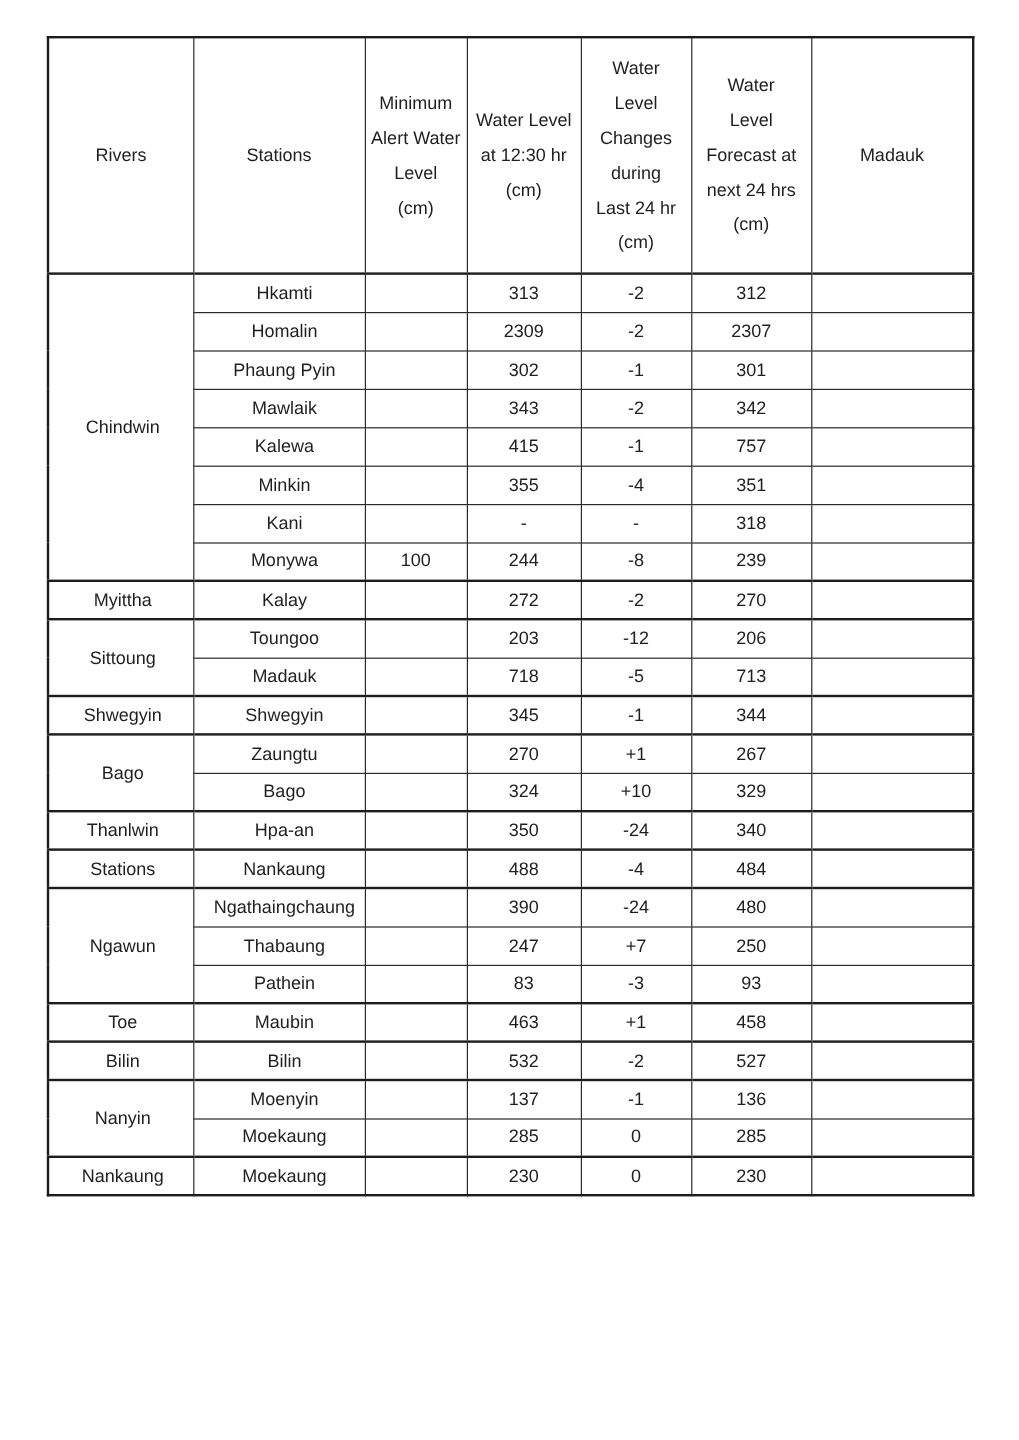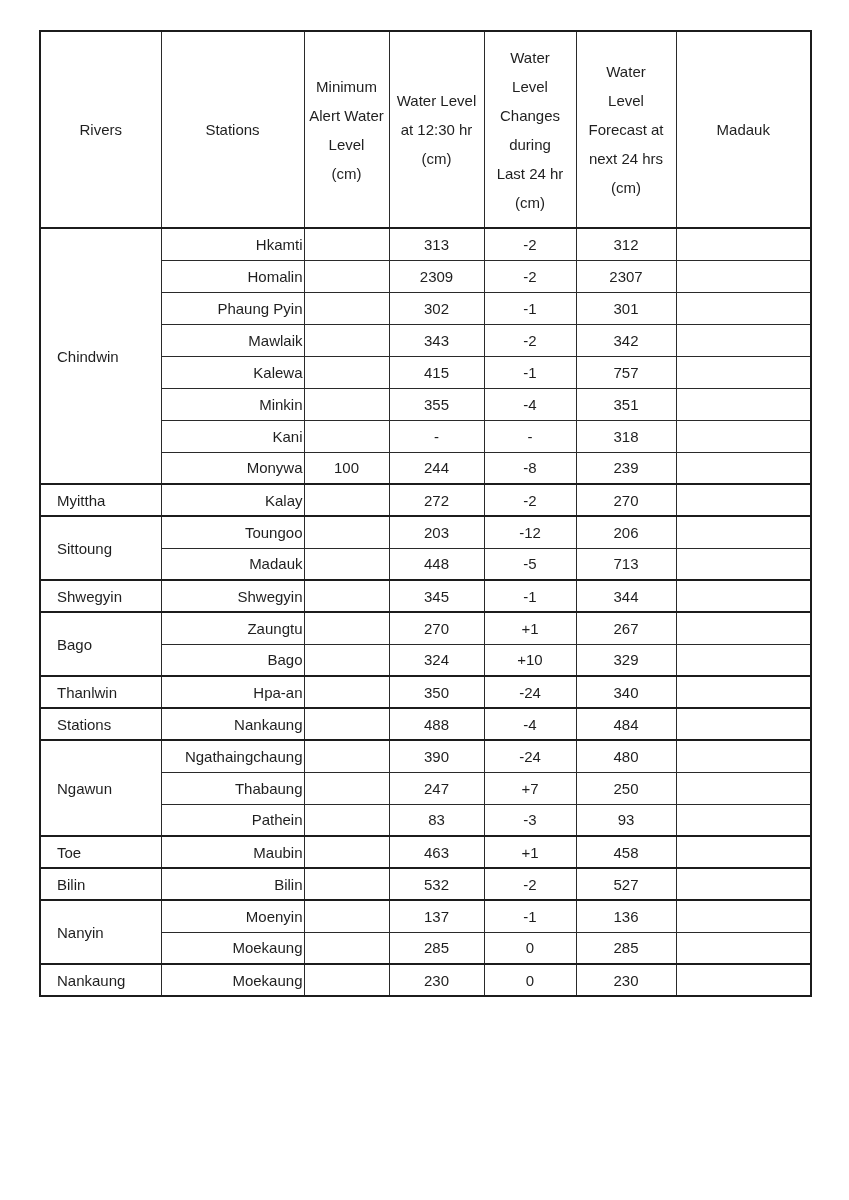--- a/index.html
+++ b/index.html
@@ -43,26 +43,26 @@
   }
   .wl-table tbody td {
     height: 32px;
     vertical-align: middle;
     background: #ffffff;
   }
   .wl-table tbody tr.group-start td {
     border-top: 2px solid #1c1c1c;
   }
   td.river-cell {
-    text-align: left;
-    padding-left: 16px;
+    text-align: center;
+    padding-left: 4px;
     vertical-align: middle;
   }
   td.station-cell {
-    text-align: right;
+    text-align: center;
     padding-left: 10px;
   }
   td.num-cell {
     text-align: center;
     padding: 0;
   }
   td.remarks-cell {
     padding: 0;
   }
 </style>
@@ -184,21 +184,21 @@
         <td class="station-cell">Toungoo</td>
         <td class="num-cell"></td>
         <td class="num-cell">203</td>
         <td class="num-cell">-12</td>
         <td class="num-cell">206</td>
         <td class="remarks-cell"></td>
       </tr>
       <tr>
         <td class="station-cell">Madauk</td>
         <td class="num-cell"></td>
-        <td class="num-cell">448</td>
+        <td class="num-cell">718</td>
         <td class="num-cell">-5</td>
         <td class="num-cell">713</td>
         <td class="remarks-cell"></td>
       </tr>
       <tr class="group-start">
         <td rowspan="1" class="river-cell">Shwegyin</td>
         <td class="station-cell">Shwegyin</td>
         <td class="num-cell"></td>
         <td class="num-cell">345</td>
         <td class="num-cell">-1</td>

